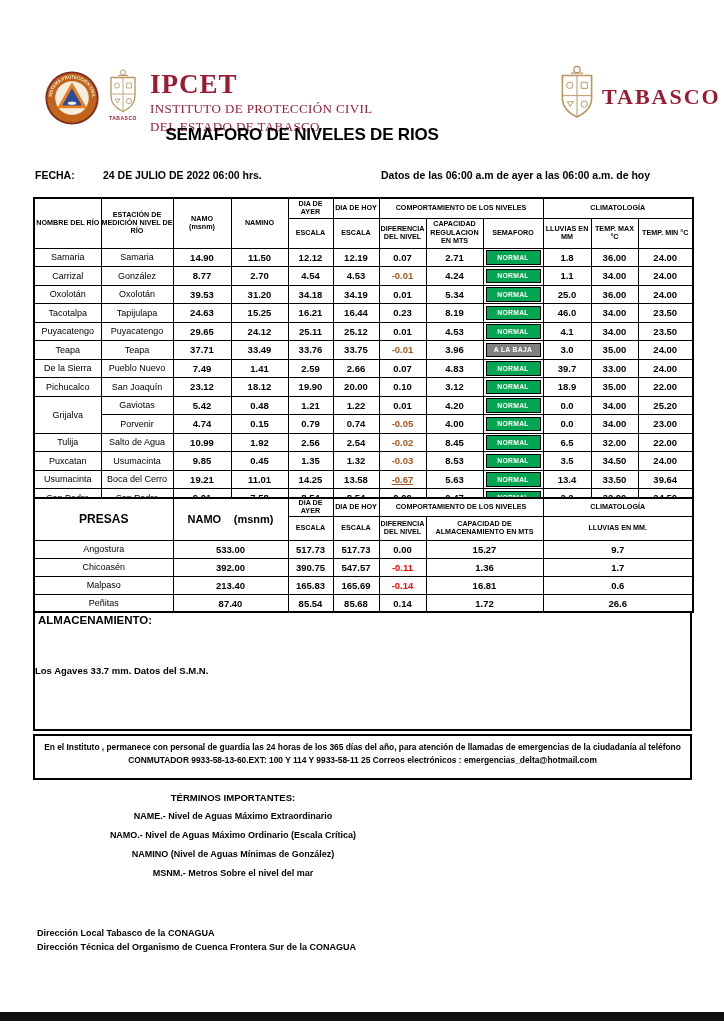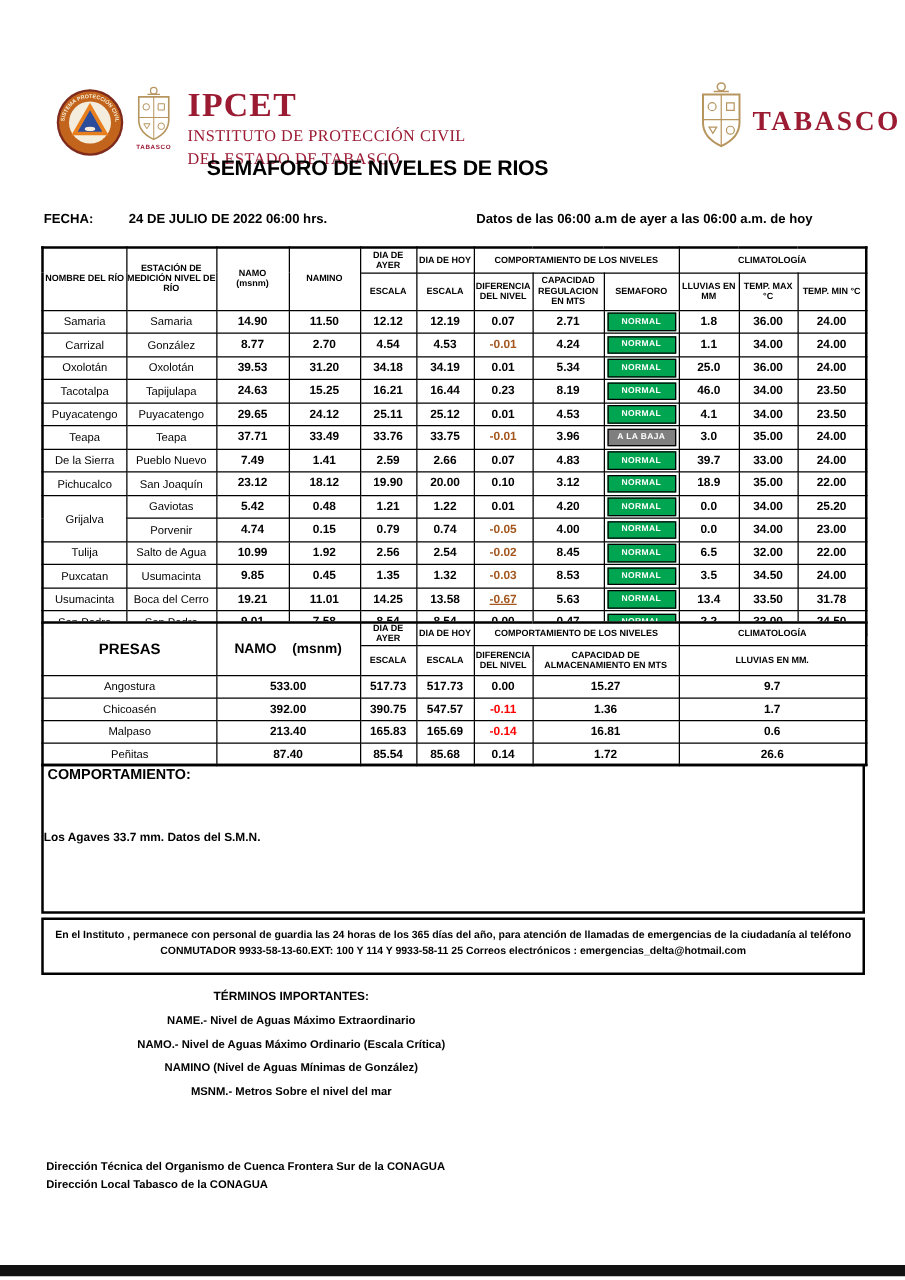--- a/index.html
+++ b/index.html
@@ -361,21 +361,21 @@
         <td class="v">11.01</td>
         <td class="v">14.25</td>
         <td class="v">13.58</td>
         <td class="v" style="color: rgb(163, 87, 31); text-decoration: underline;">-0.67</td>
         <td class="v">5.63</td>
         <td class="semcell">
             <div class="badge" style="background-color: rgb(0, 165, 81);">NORMAL</div>
           </td>
         <td class="v">13.4</td>
         <td class="v">33.50</td>
-        <td class="v">31.78</td>
+        <td class="v">39.64</td>
       </tr>
       <tr class="rrow">
         <td class="nm">San Pedro</td>
         <td class="nm">San Pedro</td>
         <td class="v">9.01</td>
         <td class="v">7.58</td>
         <td class="v">8.54</td>
         <td class="v">8.54</td>
         <td class="v">0.00</td>
         <td class="v">0.47</td>
@@ -455,36 +455,36 @@
         <td class="v">85.54</td>
         <td class="v">85.68</td>
         <td class="v">0.14</td>
         <td class="v">1.72</td>
         <td class="v">26.6</td>
       </tr>
     </tbody>
   </table>
 
   <div class="obs-box">
-    <div class="obs-label">COMPORTAMIENTO:</div>
+    <div class="obs-label">ALMACENAMIENTO:</div>
     <div class="obs-text">Los Agaves 33.7 mm. Datos del S.M.N.</div>
   </div>
 
   <div class="aviso-box">
     <div>En el Instituto , permanece con personal de guardia las 24 horas de los 365 días del año, para atención de llamadas de emergencias de la ciudadanía al teléfono</div>
     <div>CONMUTADOR  9933-58-13-60.EXT: 100 Y 114  Y 9933-58-11 25   Correos electrónicos : emergencias_delta@hotmail.com</div>
   </div>
 
   <div class="terminos">
     <div class="terminos-title">TÉRMINOS IMPORTANTES:</div>
     <div class="terminos-item">NAME.- Nivel de Aguas Máximo Extraordinario</div>
     <div class="terminos-item">NAMO.- Nivel de Aguas Máximo Ordinario (Escala Crítica)</div>
     <div class="terminos-item">NAMINO (Nivel de Aguas Mínimas de González)</div>
     <div class="terminos-item">MSNM.- Metros Sobre el nivel del mar</div>
   </div>
 
   <div class="fuentes">
+    <div class="fuentes-item">Dirección Local Tabasco de la CONAGUA</div>
     <div class="fuentes-item">Dirección Técnica del Organismo de Cuenca Frontera Sur de la CONAGUA</div>
-    <div class="fuentes-item">Dirección Local Tabasco de la CONAGUA</div>
   </div>
 
   <div class="bottom-bar"></div>
 </div>
 
 </body></html>

